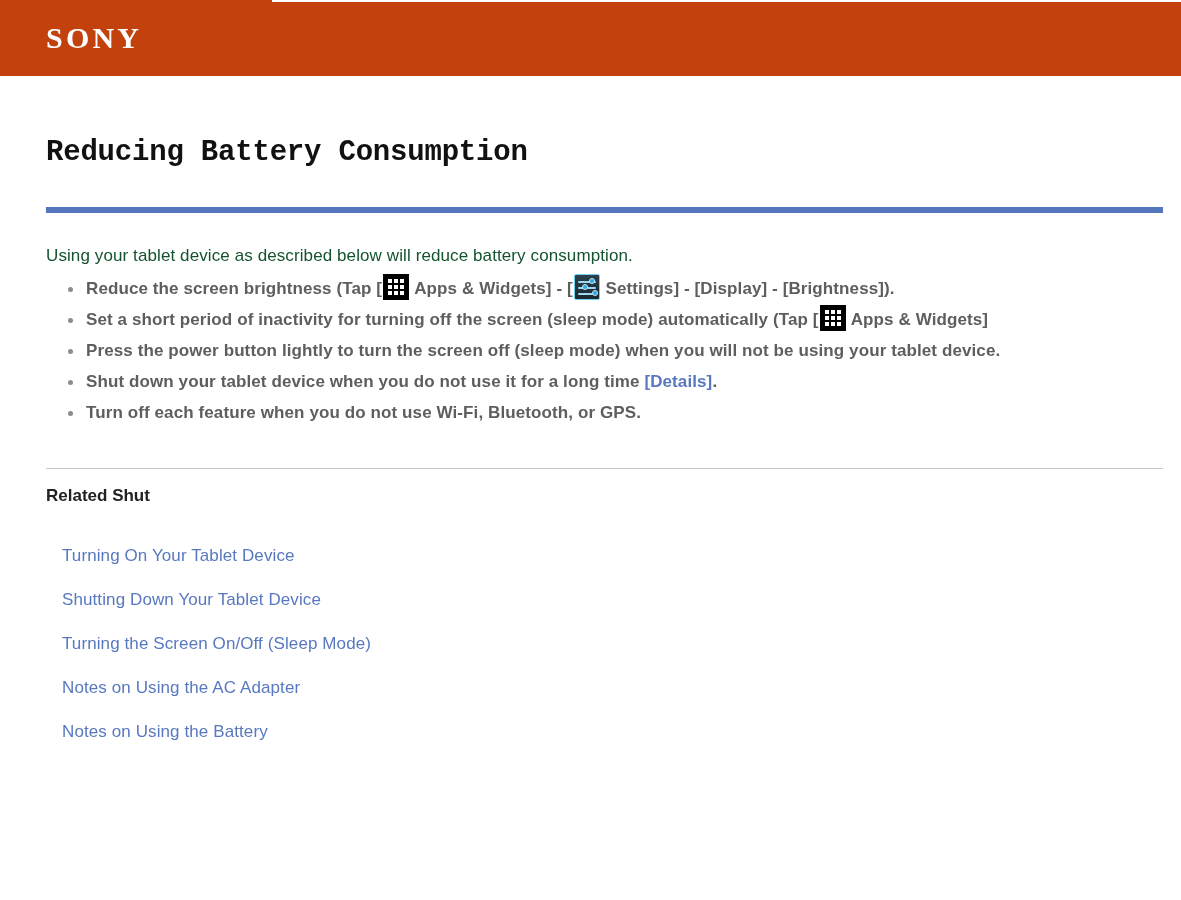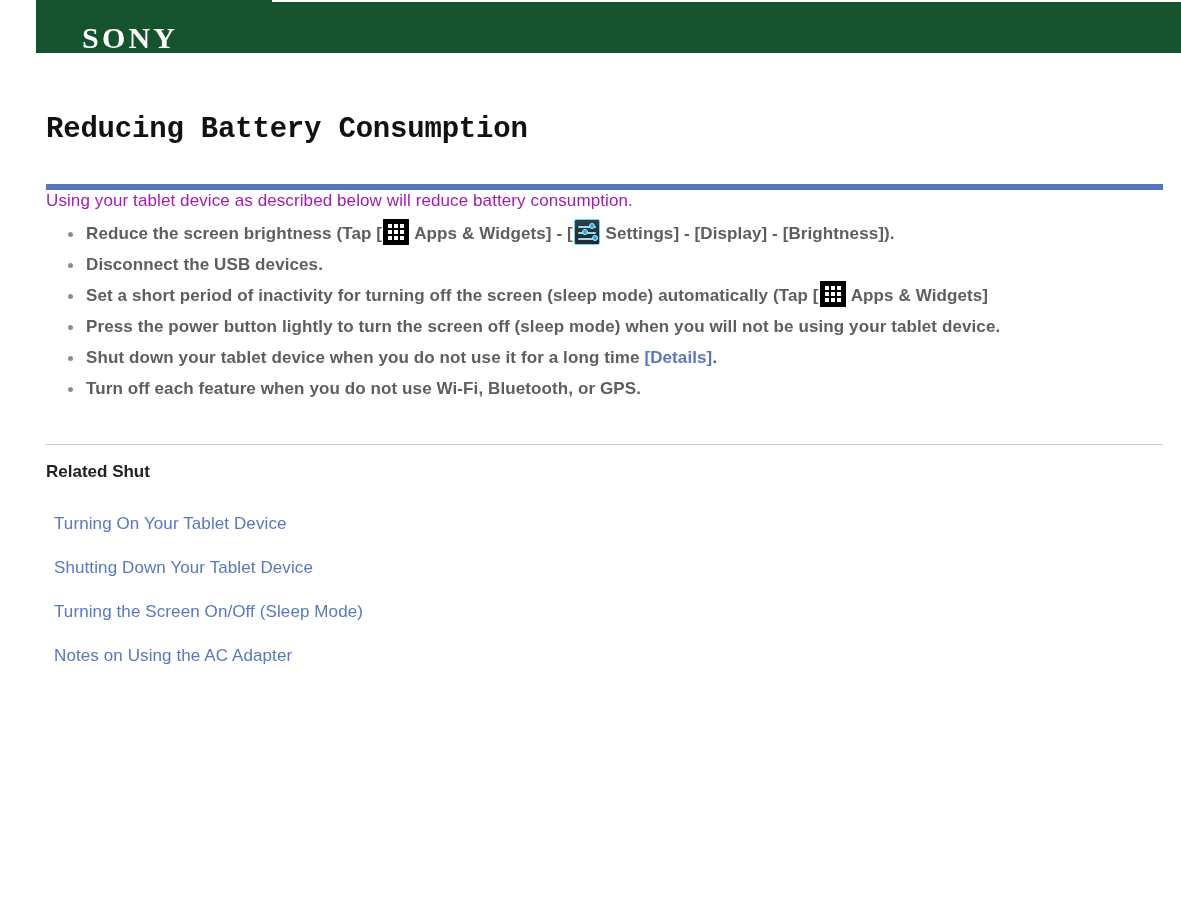--- a/index.html
+++ b/index.html
@@ -20,23 +20,22 @@
     position: absolute;
     top: 0;
     left: 272px;
     right: 0;
     height: 2px;
     background: #ffffff;
     z-index: 3;
   }
   .site-header {
     position: relative;
-    height: 53px;
-    background: #14532d;
-    margin-left: 36px;
+    height: 76px;
+    background: #c2410c;
   }
   .sony-logo {
     position: absolute;
     left: 46px;
     top: 22px;
     color: #ffffff;
     font-family: "Liberation Serif", serif;
     font-weight: bold;
     font-size: 30px;
     letter-spacing: 3.2px;
@@ -60,22 +59,23 @@
   }
   .title-rule {
     margin-top: 37px;
     height: 6px;
     width: 1117px;
     background: #5576bd;
   }
 
   .intro {
     margin: 0;
-    font-size: 17px;
-    color: #a21caf;
+    padding-top: 32px;
+    font-size: 17px;
+    color: #14532d;
     line-height: 22px;
     letter-spacing: 0.1px;
   }
 
   
   ul.tips {
     list-style: none;
     margin: 6px 0 0 0;
     padding: 0;
   }
@@ -179,21 +179,21 @@
   .related-heading {
     margin: 0;
     padding-top: 16px;
     font-size: 17px;
     font-weight: bold;
     color: #222222;
     line-height: 22px;
   }
   .related-list {
     list-style: none;
-    margin: 8px;
+    margin: 16px;
     padding: 0;
   }
   .related-list li {
     padding-top: 22px;
     font-size: 17px;
     line-height: 22px;
   }
   .related-list li a {
     color: #5878c0;
     text-decoration: none;
@@ -225,23 +225,20 @@
             <i></i>
             <i></i>
             <i></i>
             <i></i>
             <i></i>
             <i></i>
             <i></i>
           </span></span><span> Apps &amp; Widgets] - [</span><span class="icon-settings"><span class="bar b1"></span><span class="bar b2"></span><span class="bar b3"></span><span class="knob k1"></span><span class="knob k2"></span><span class="knob k3"></span></span><span> Settings] - [Display] - [Brightness]).</span>
     </li>
 
-    <li>
-      <span>Disconnect the USB devices.</span>
-    </li>
 
     <li>
       <span>Set a short period of inactivity for turning off the screen (sleep mode) automatically (Tap [</span><span class="icon-apps"><span class="grid">
             <i></i>
             <i></i>
             <i></i>
             <i></i>
             <i></i>
             <i></i>
             <i></i>
@@ -266,15 +263,16 @@
 
   <div class="related-rule"></div>
 
   <h2 class="related-heading">Related Shut</h2>
 
   <ul class="related-list">
     <li><a href="#">Turning On Your Tablet Device</a></li>
     <li><a href="#">Shutting Down Your Tablet Device</a></li>
     <li><a href="#">Turning the Screen On/Off (Sleep Mode)</a></li>
     <li><a href="#">Notes on Using the AC Adapter</a></li>
+    <li><a href="#">Notes on Using the Battery</a></li>
   </ul>
 
 </main>
 
 </body></html>

